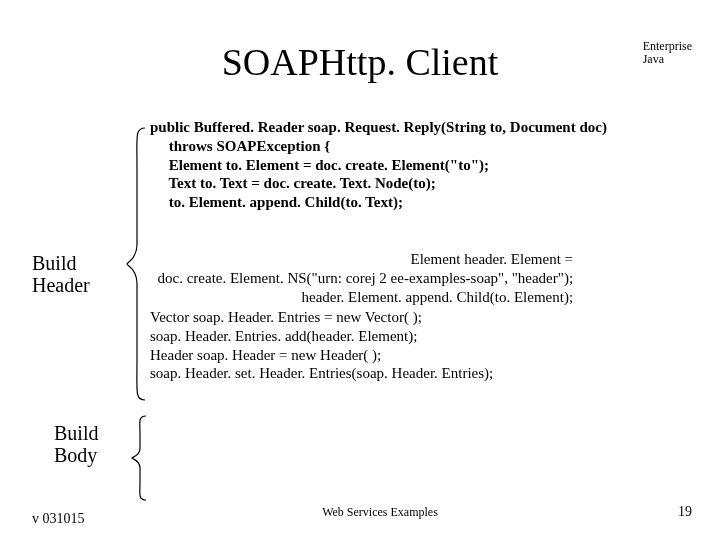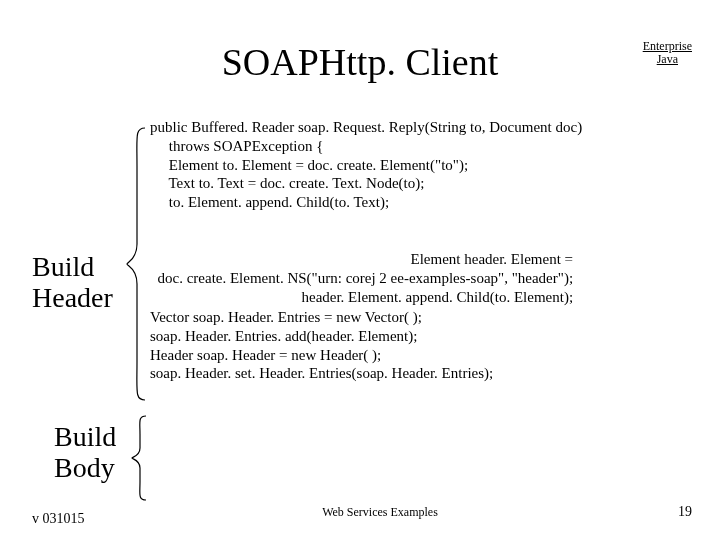--- a/index.html
+++ b/index.html
@@ -26,41 +26,40 @@
     text-align: center;
     font-size: 38px;
     font-weight: 400;
   }
   .corner {
     position: absolute;
     top: 40px;
     right: 28px;
     font-size: 12px;
     line-height: 1.1;
-    text-align: center;
-    text-decoration: underline;
+    text-align: left;
   }
   .code-intro {
     position: absolute;
     top: 118px;
     left: 150px;
     font-size: 15px;
     line-height: 1.25;
     white-space: pre;
   }
   .brace {
     position: absolute;
     font-family: inherit;
     color: #000;
   }
   .brace svg { display: block; }
 
   .side-label {
     position: absolute;
-    font-size: 28px;
+    font-size: 20px;
     line-height: 1.1;
   }
   .label-header { top: 252px; left: 32px; }
   .label-body   { top: 422px; left: 54px; }
 
   .block-header {
     position: absolute;
     top: 250px;
     left: 150px;
     font-size: 15px;
@@ -108,21 +107,21 @@
 </head>
 <body>
 
 <div class="slide">
 
   <div class="title">SOAPHttp. Client</div>
 
   <div class="corner" style="white-space: pre;">Enterprise
 Java</div>
 
-  <div class="code-intro" style="white-space: pre;">public Buffered. Reader soap. Request. Reply(String to, Document doc)
+  <div class="code-intro" style="white-space: pre; font-weight: bold;">public Buffered. Reader soap. Request. Reply(String to, Document doc)
      throws SOAPException {
      Element to. Element = doc. create. Element("to");
      Text to. Text = doc. create. Text. Node(to);
      to. Element. append. Child(to. Text);</div>
 
   <div class="brace" style="top:126px; left:125px;">
     <svg width="22" height="276" viewBox="0 0 22 276">
       <path d="M20 2 C10 2 12 10 12 40 L12 118 C12 134 2 136 2 138 C2 140 12 142 12 158 L12 236 C12 266 10 274 20 274" fill="none" stroke="#000" stroke-width="1.2"></path>
     </svg>
   </div>

